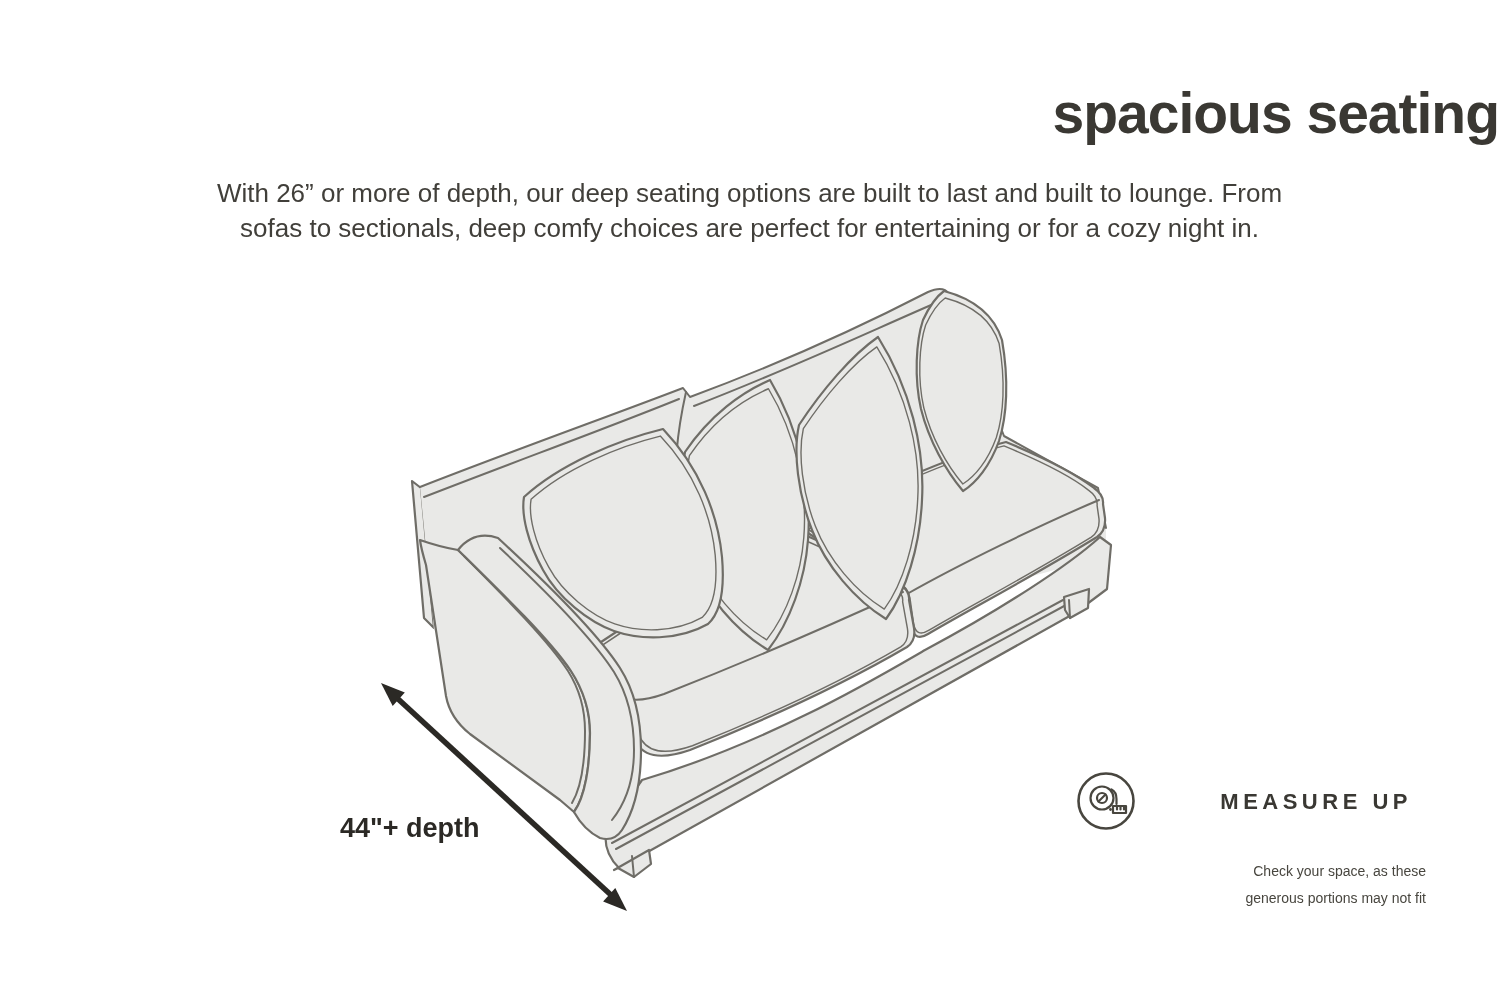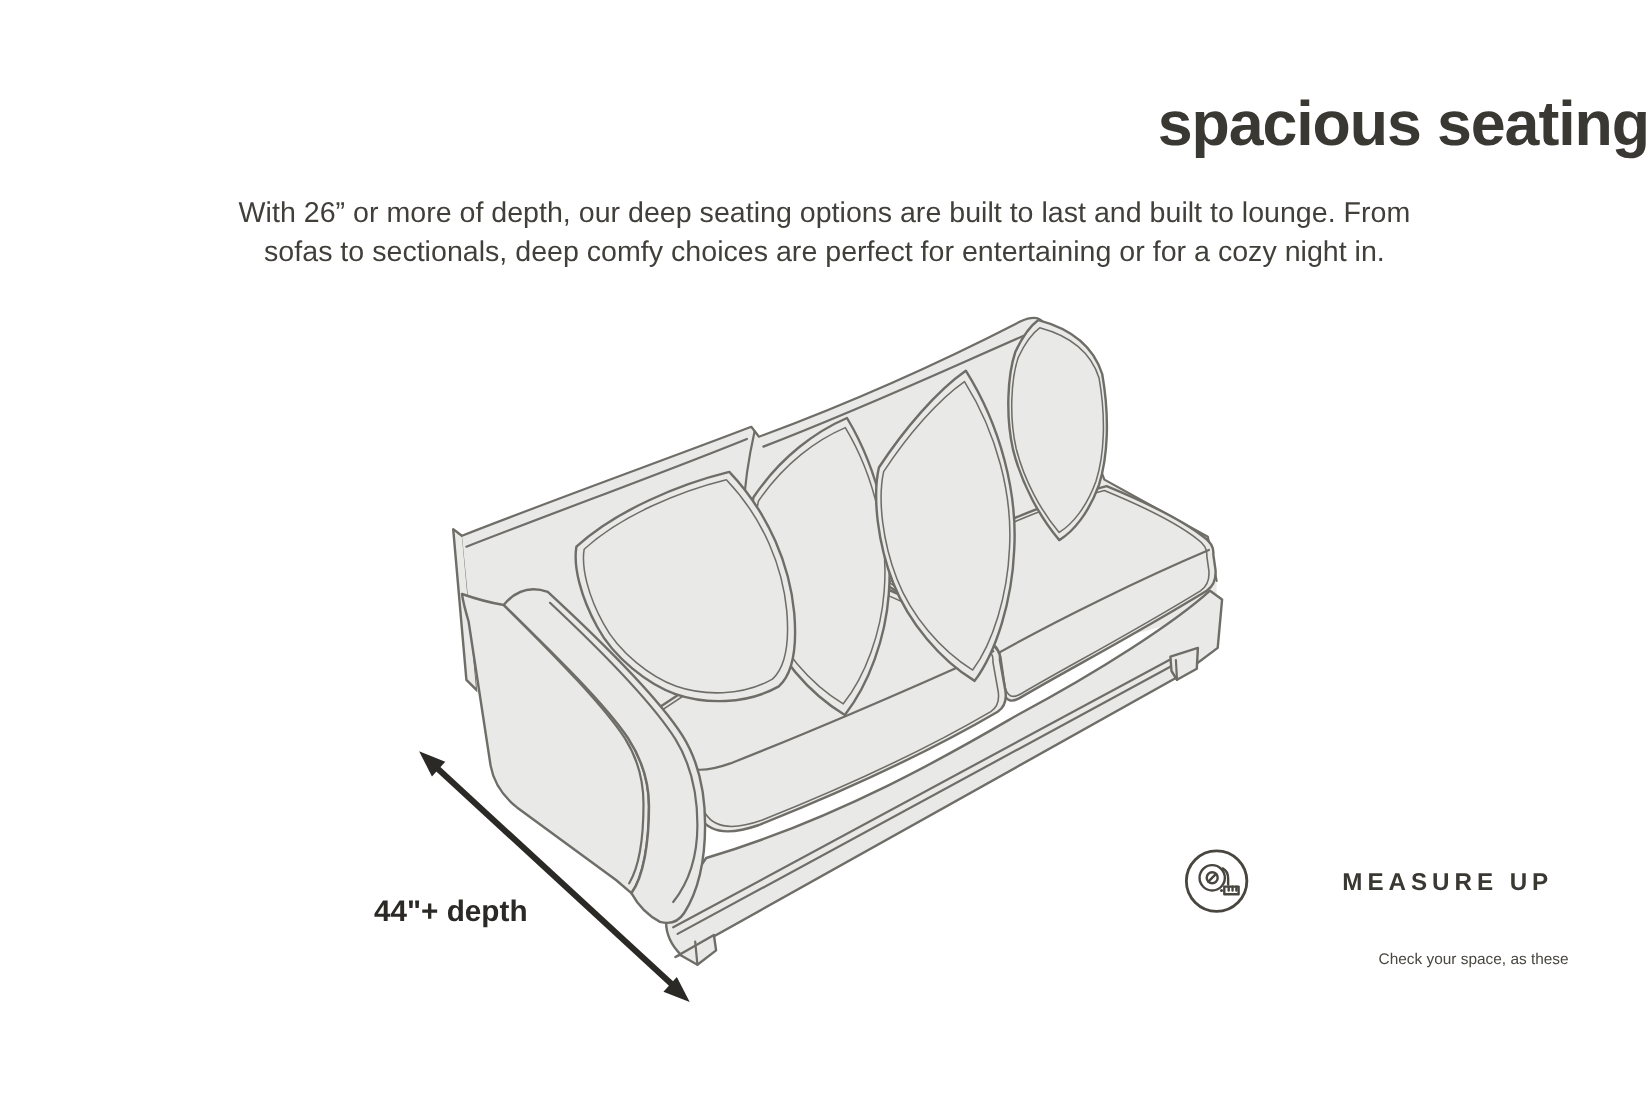--- a/index.html
+++ b/index.html
@@ -202,14 +202,15 @@
       <path d="M 37,35 L 50,35 L 50,42 L 37,42 Z"></path>
       <line x1="41" y1="35" x2="41" y2="38.5"></line>
       <line x1="44.5" y1="35" x2="44.5" y2="38.5"></line>
       <line x1="48" y1="35" x2="48" y2="38.5"></line>
       <circle cx="34.5" cy="38.5" r="1.4" fill="#48463f" stroke="none"></circle>
     </g>
   </svg>
   <div class="mu-title">MEASURE UP</div>
   <div class="mu-note">
     <span>Check your space, as these</span>
+    <span>generous portions may not fit</span>
   </div>
 </div>
 
 </body></html>

